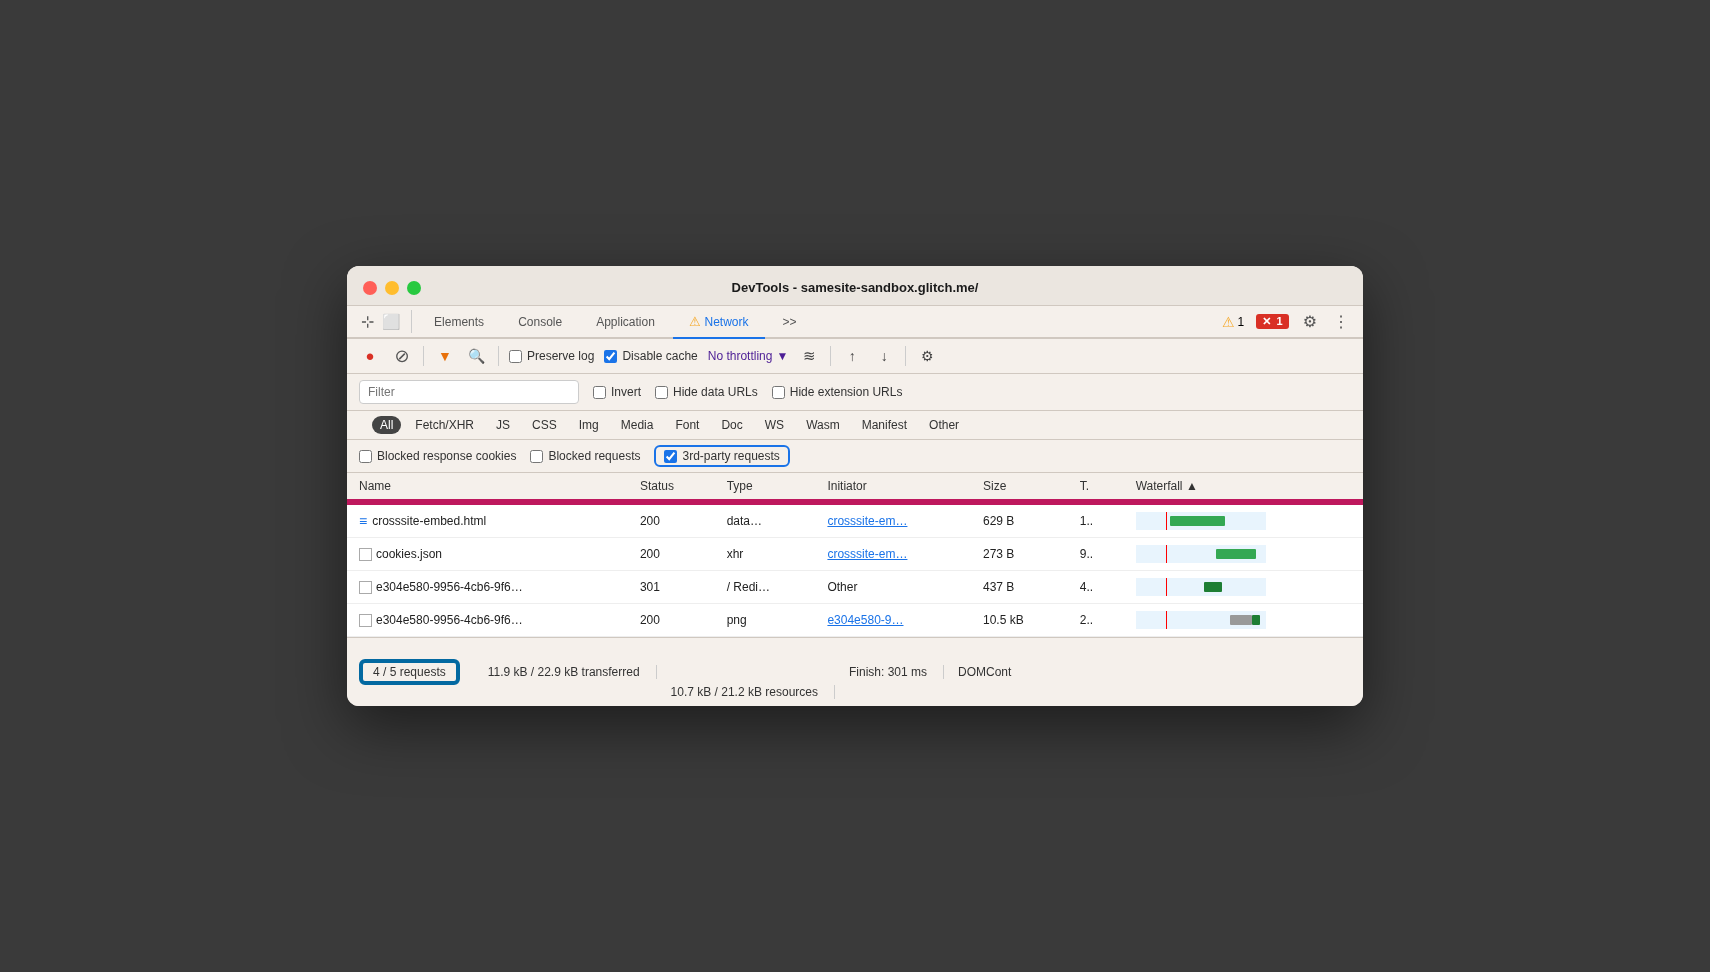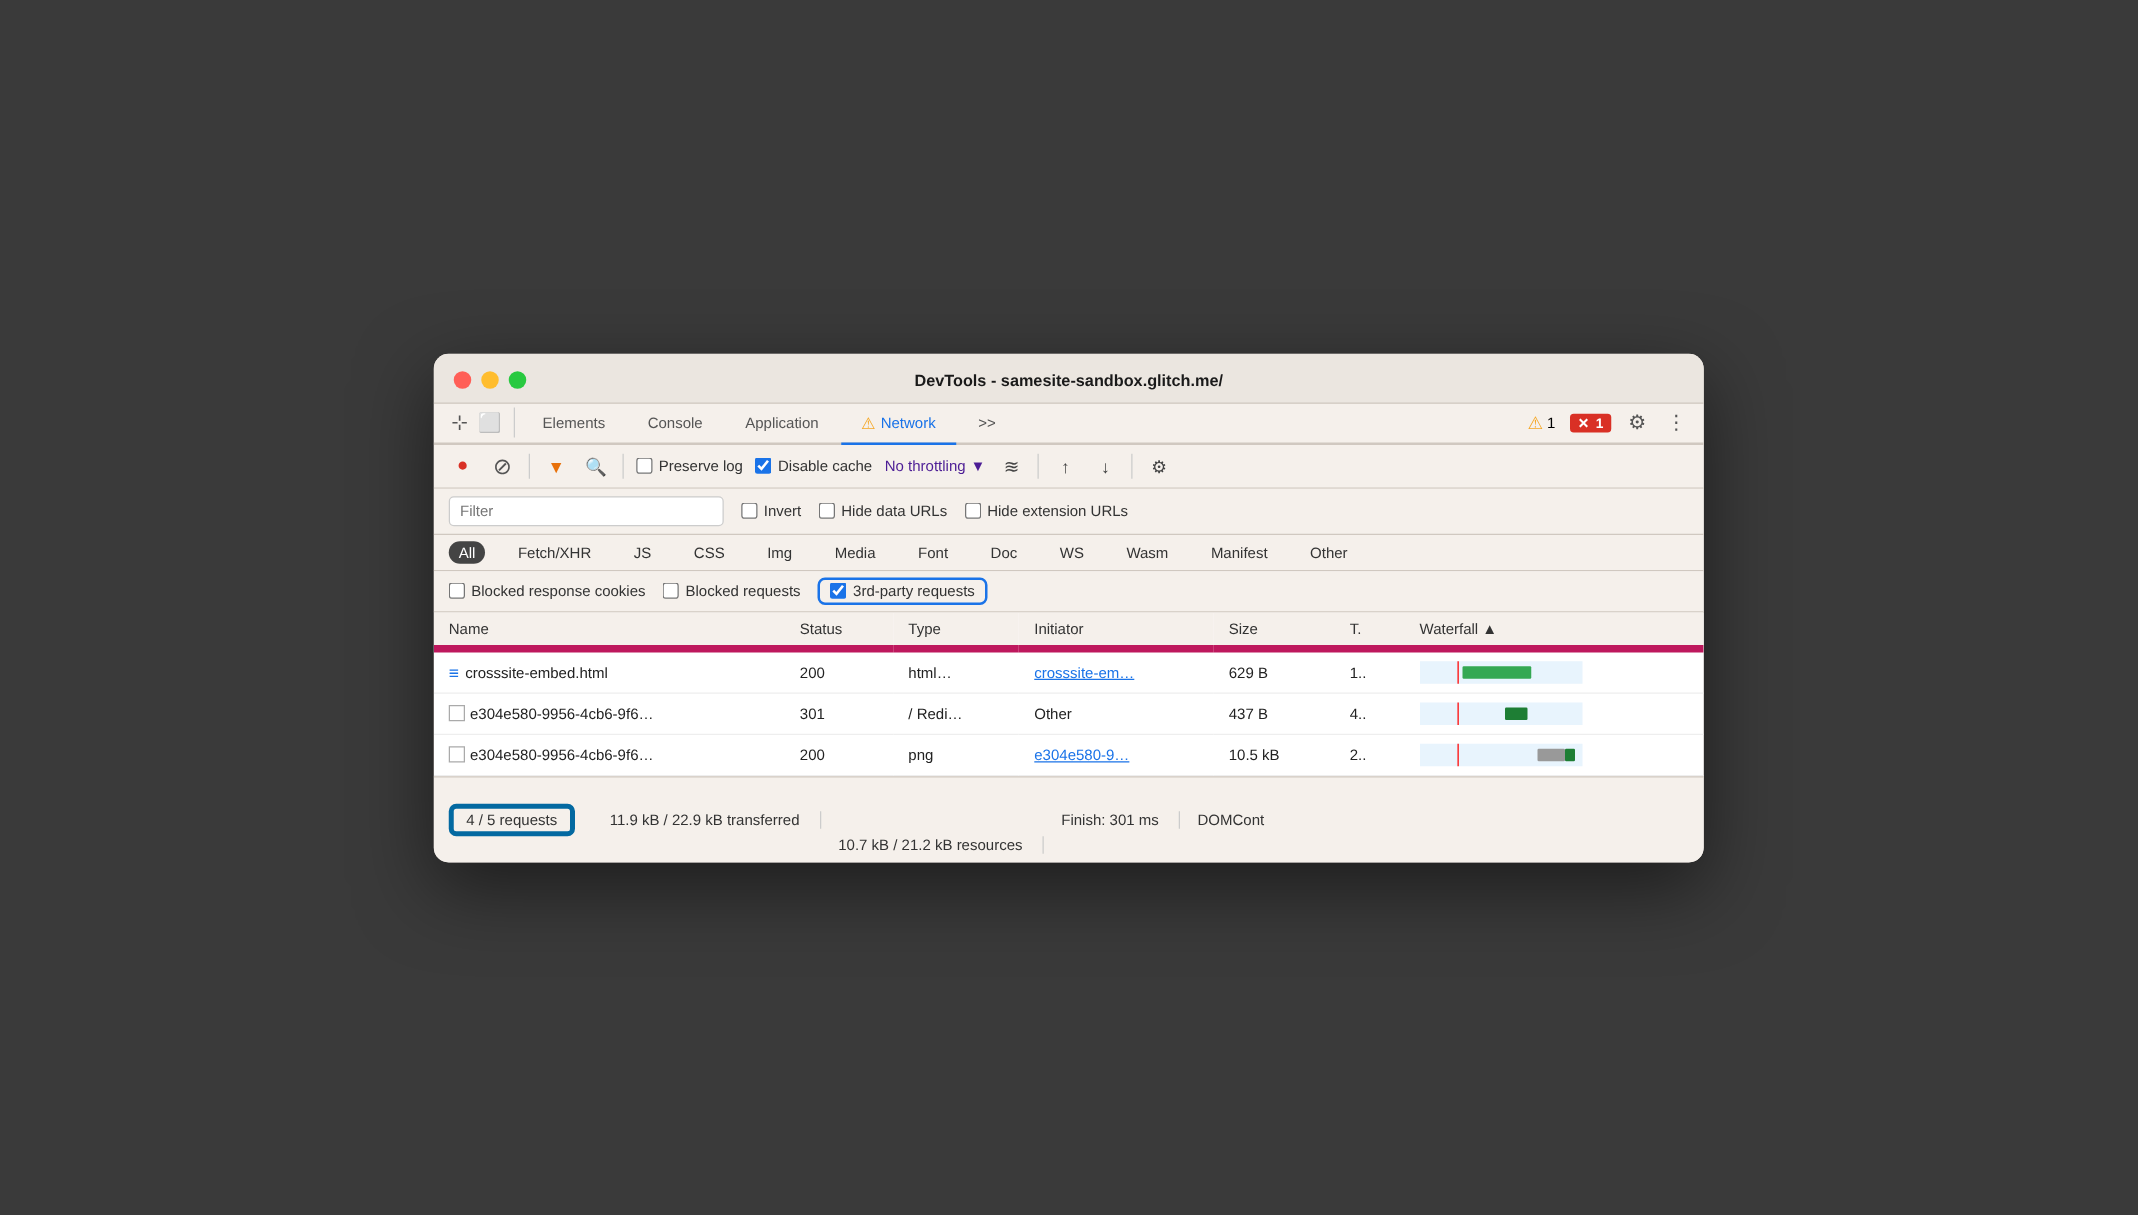--- a/index.html
+++ b/index.html
@@ -145,24 +145,24 @@
       font-size: 12px;
       color: #333;
       cursor: pointer;
     }
     .checkbox-label input[type="checkbox"] {
       width: 13px;
       height: 13px;
     }
     .type-filter-row {
       background: #f5f0eb;
-      padding: 5px 12px;
-      display: flex;
-      align-items: center;
-      gap: 18px;
+      padding: 5px 25px;
+      display: flex;
+      align-items: center;
+      gap: 6px;
       border-bottom: 1px solid #d0c8c0;
     }
     .type-btn {
       padding: 2px 8px;
       font-size: 12px;
       color: #333;
       cursor: pointer;
       border-radius: 3px;
       border: none;
       background: none;
@@ -461,35 +461,57 @@
         <tbody>
 
           <tr>
             <td>
               <div class="name-cell">
                 <span style="color:#1a73e8;margin-right:5px;font-size:14px;">≡</span>
                 <span>crosssite-embed.html</span>
               </div>
             </td>
             <td>200</td>
-            <td>html…</td>
+            <td>data…</td>
             <td>
               <span class="link-text">crosssite-em…</span>
             </td>
             <td>629 B</td>
             <td>1..</td>
             <td class="waterfall-cell">
               <div class="waterfall-bars">
                 <div class="wf-bg" style="background:#e8f4fd;"></div>
                 <div class="wf-line"></div>
                 <div class="wf-bar green" style="left:34px;width:55px;"></div>
               </div>
             </td>
           </tr>
 
+          <tr>
+            <td>
+              <div class="name-cell">
+                <span class="file-icon-empty"></span>
+                <span>cookies.json</span>
+              </div>
+            </td>
+            <td>200</td>
+            <td>xhr</td>
+            <td>
+              <span class="link-text">crosssite-em…</span>
+            </td>
+            <td>273 B</td>
+            <td>9..</td>
+            <td class="waterfall-cell">
+              <div class="waterfall-bars">
+                <div class="wf-bg" style="background:#e8f4fd;"></div>
+                <div class="wf-line"></div>
+                <div class="wf-bar green" style="left:80px;width:40px;"></div>
+              </div>
+            </td>
+          </tr>
 
           <tr>
             <td>
               <div class="name-cell">
                 <span class="file-icon-empty"></span>
                 <span>e304e580-9956-4cb6-9f6…</span>
               </div>
             </td>
             <td>301</td>
             <td>/ Redi…</td>

